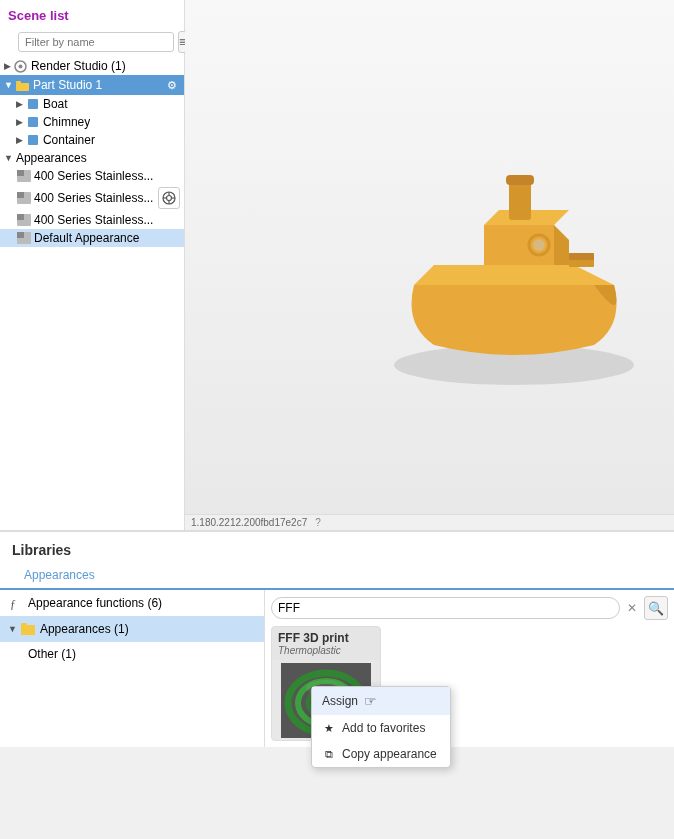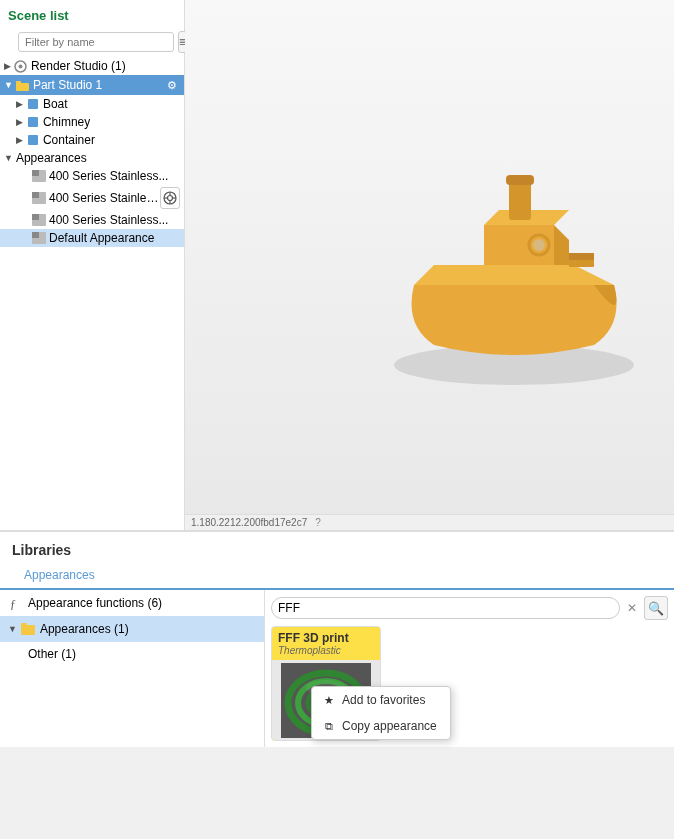--- a/index.html
+++ b/index.html
@@ -21,21 +21,21 @@
       background: #fff;
       border-right: 1px solid #ddd;
       display: flex;
       flex-direction: column;
     }
 
     .scene-panel-title {
       font-size: 13px;
       font-weight: bold;
       padding: 8px 8px 4px 8px;
-      color: #15803d;
+      color: #a21caf;
     }
 
     .filter-row {
       display: flex;
       align-items: center;
       padding: 4px 6px;
       gap: 4px;
     }
 
     .filter-input {
@@ -75,21 +75,21 @@
     .tree-item.selected {
       background: #c8dff8;
     }
 
     .tree-item.active-selected {
       background: #5b9bd5;
       color: #fff;
     }
 
     .indent-1 { padding-left: 16px; }
-    .indent-2 { padding-left: 32px; }
+    .indent-2 { padding-left: 17px; }
 
     .chevron {
       font-size: 9px;
       margin-right: 3px;
       color: #555;
     }
 
     .item-icon {
       width: 14px;
       height: 14px;
@@ -280,21 +280,21 @@
       color: #555;
     }
 
     
     .result-card {
       width: 110px;
       border: 1px solid #ddd;
       border-radius: 4px;
       overflow: hidden;
       position: relative;
-      background: #fde047;
+      background: #e5e5e5;
     }
 
     .result-card-title {
       font-size: 12px;
       font-weight: bold;
       padding: 4px 6px 0 6px;
       color: #333;
     }
 
     .result-card-subtitle {
@@ -574,20 +574,24 @@
               <ellipse cx="45" cy="40" rx="18" ry="14" fill="none" stroke="#2d8a2d" stroke-width="5" opacity="0.8"></ellipse>
 
               <ellipse cx="45" cy="40" rx="8" ry="6" fill="#444"></ellipse>
 
               <ellipse cx="45" cy="25" rx="20" ry="8" fill="rgba(255,255,255,0.08)"></ellipse>
             </svg>
           </div>
         </div>
 
         <div class="context-menu">
+          <div class="context-menu-item highlighted">
+            <span>Assign</span>
+            <span class="cursor-hand">☞</span>
+          </div>
           <div class="context-menu-item">
             <span class="cm-icon">★</span>
             <span>Add to favorites</span>
           </div>
           <div class="context-menu-item">
             <span class="cm-icon">⧉</span>
             <span>Copy appearance</span>
           </div>
         </div>
       </div>

